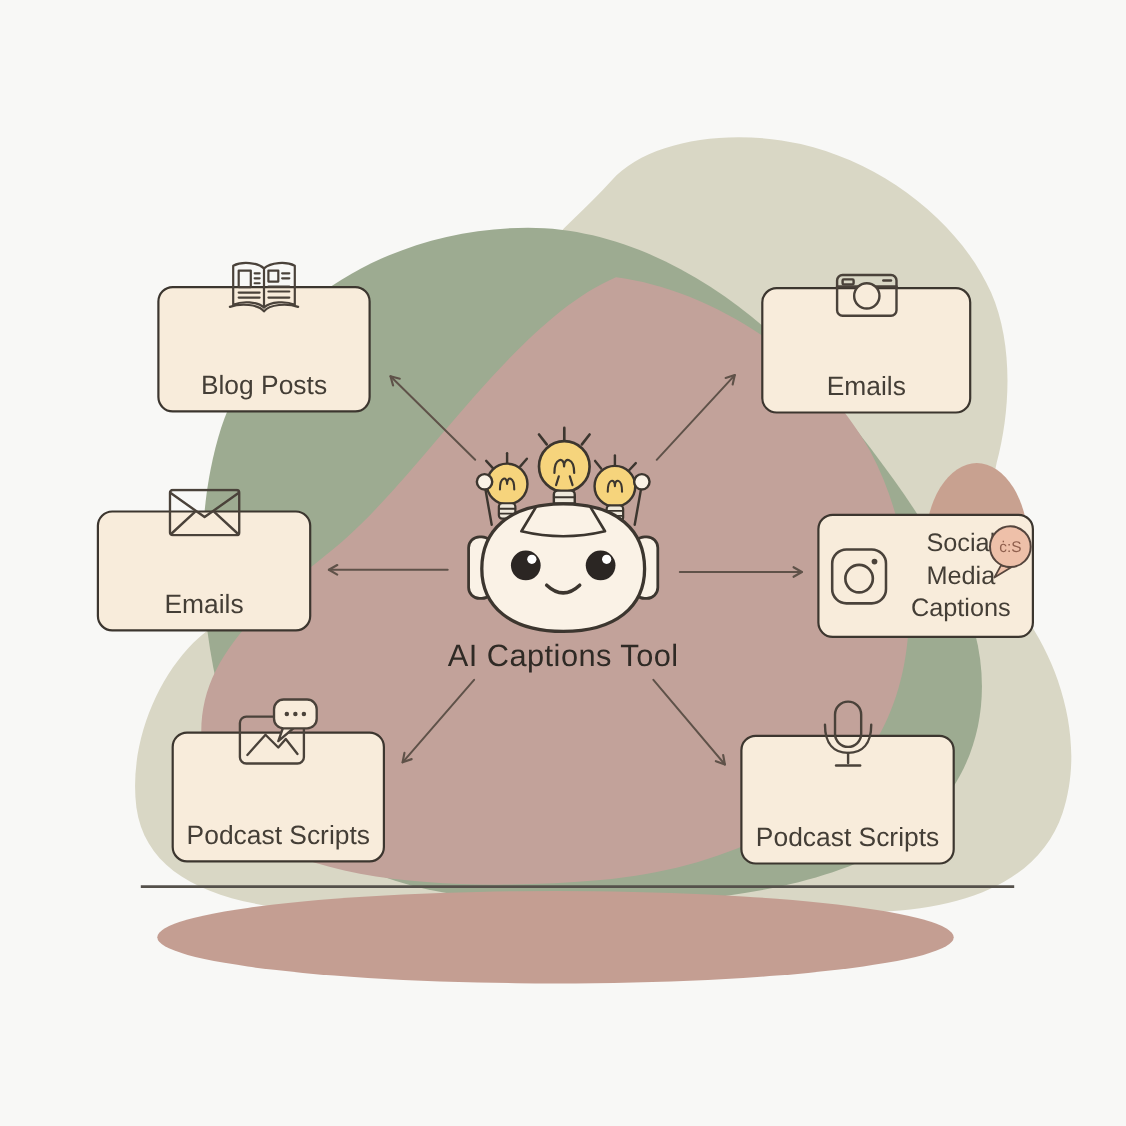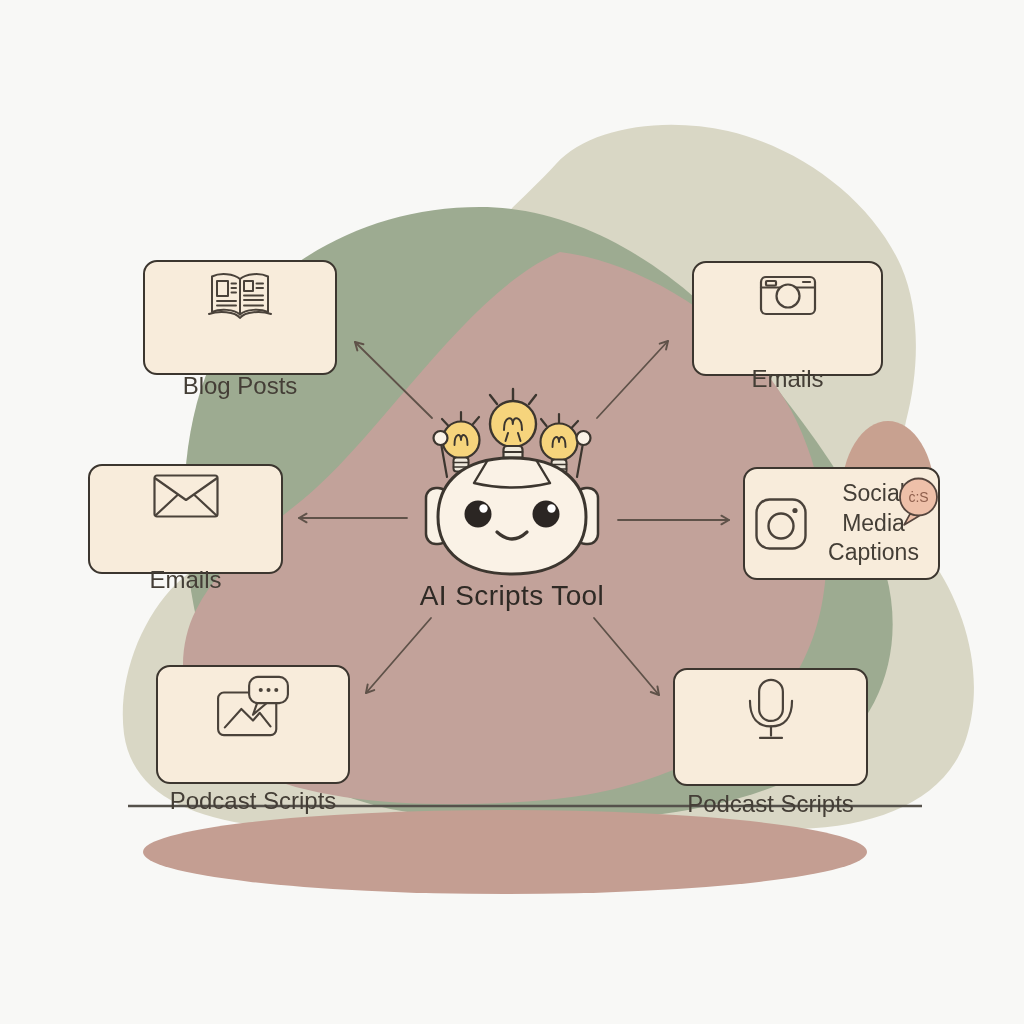--- a/index.html
+++ b/index.html
@@ -8,21 +8,21 @@
   .bg-svg{position:absolute;left:0;top:0;}
   .card{
     position:absolute;
     background:#f8ecdb;
     border:2px solid #3c362f;
     border-radius:14px;
     box-sizing:border-box;
     display:flex;
     flex-direction:column;
     align-items:center;
-    justify-content:space-between;
+    justify-content:flex-end;
     padding:8px 6px;
     gap:48px;
   }
   .card .label{
     font-size:24px;
     color:#443e36;
     white-space:nowrap;
   }
   .card.social{
     flex-direction:row;
@@ -227,15 +227,15 @@
       <svg width="54" height="64" viewBox="0 0 54 70" fill="none" stroke="#4a423a" stroke-width="2.4" stroke-linecap="round" stroke-linejoin="round">
         <rect x="14" y="2" width="26" height="45" rx="13"></rect>
         <path d="M4 25 C4 44 13 53 27 53 C41 53 50 44 50 25"></path>
         <line x1="27" y1="53" x2="27" y2="63"></line>
         <line x1="15" y1="65.5" x2="39" y2="65.5"></line>
       </svg>
     </span>
     <span class="label">Podcast Scripts</span>
   </div>
 
-  <div class="title">AI Scripts Tool</div>
+  <div class="title">AI Captions Tool</div>
 
 </div>
 
 </body></html>

